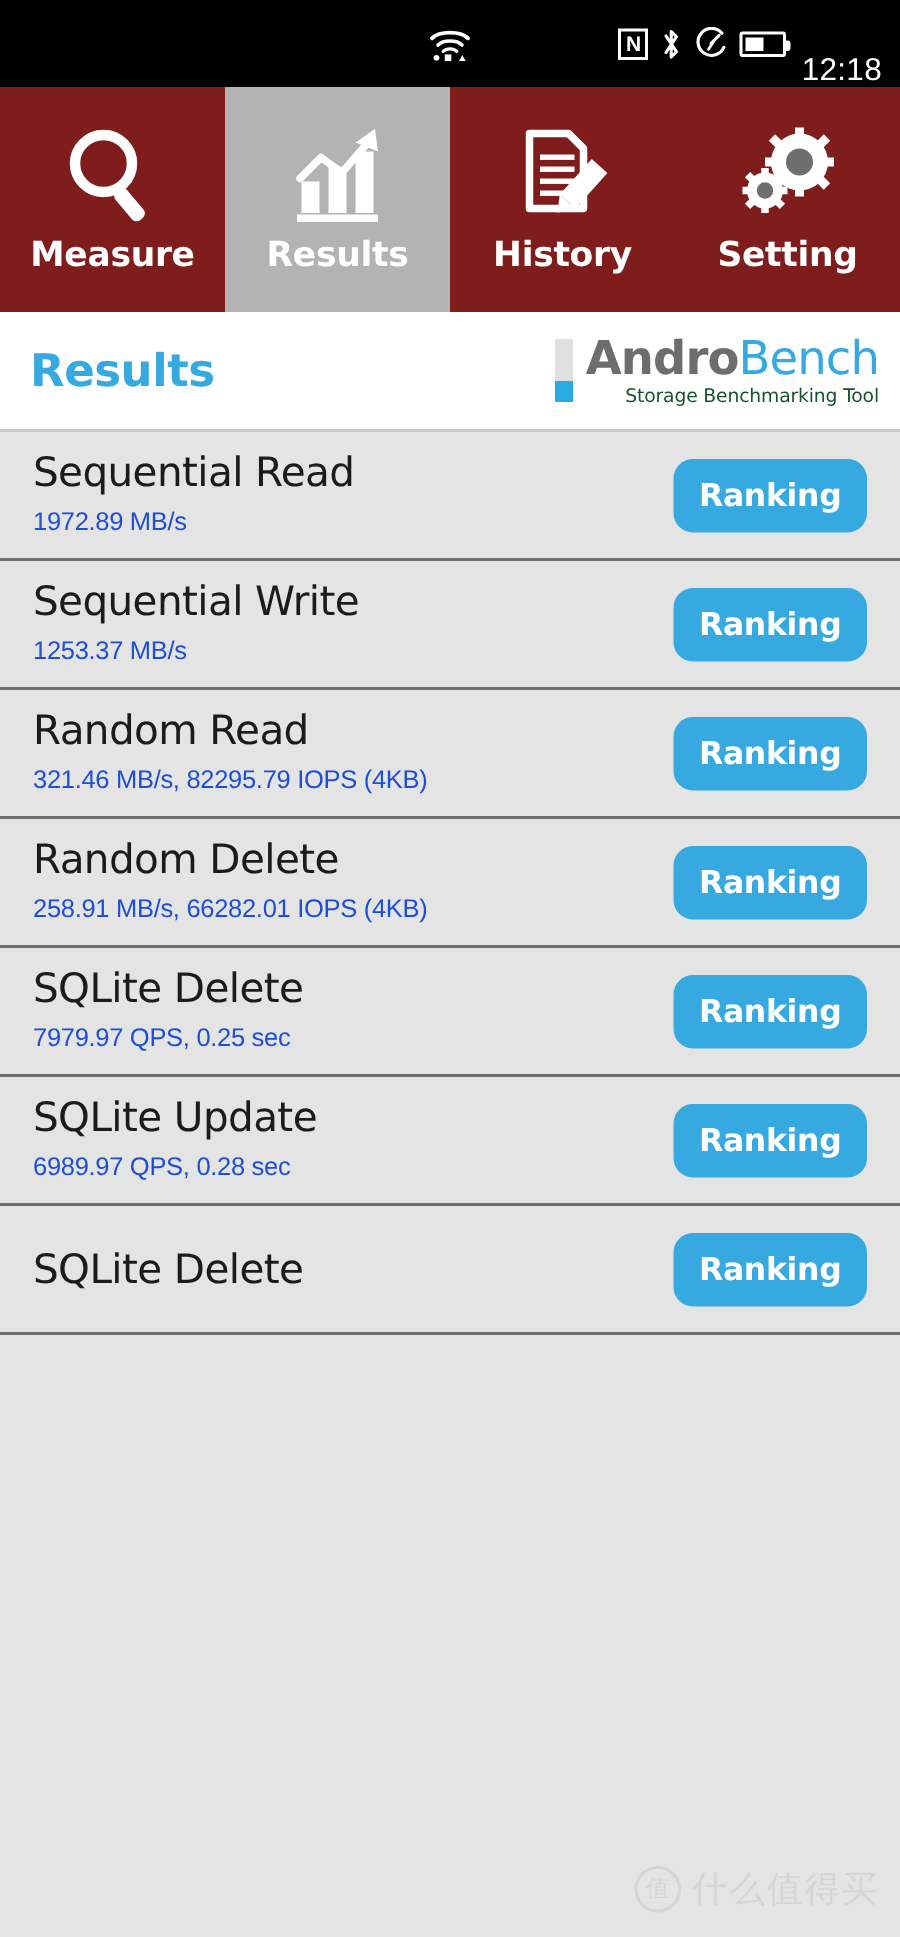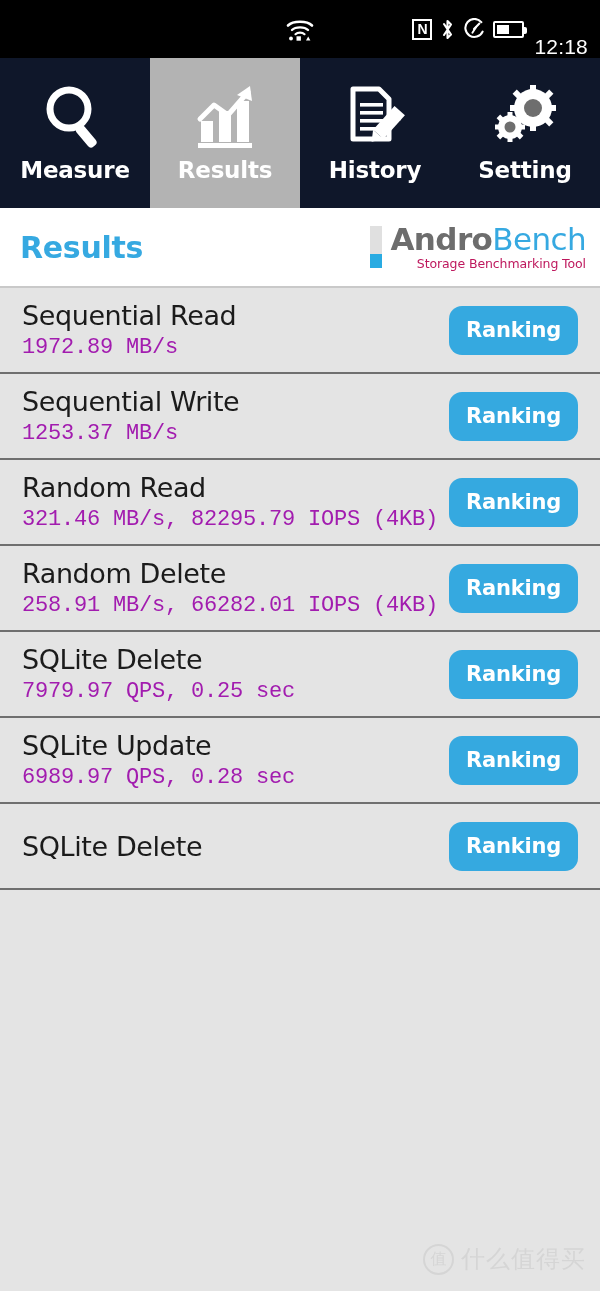--- a/index.html
+++ b/index.html
@@ -78,21 +78,21 @@
   .battery-fill {
     height: 100%;
     width: 52%;
     background: #ffffff;
   }
 
   
   .tabbar {
     display: flex;
     height: 150px;
-    background: #0f172a;
+    background: #7f1d1d;
     justify-content: space-between;
   }
   .tab {
     flex: 1;
     display: flex;
     flex-direction: column;
     align-items: center;
     justify-content: center;
     color: #ffffff;
     position: relative;
@@ -165,21 +165,21 @@
   }
   .logo-word .logo-andro {
     color: #6d6d6d;
     font-weight: bold;
   }
   .logo-word .logo-bench {
     color: #36a9e1;
   }
   .logo-sub {
     font-size: 12.5px;
-    color: #be185d;
+    color: #14532d;
     font-family: "DejaVu Sans", sans-serif;
     letter-spacing: -0.1px;
     margin-top: 1px;
   }
 
   
   .results-list {
     background: #e4e4e4;
   }
   .result-row {
@@ -198,23 +198,23 @@
     justify-content: center;
   }
   .row-name {
     font-size: 27px;
     color: #1b1b1b;
     font-family: "DejaVu Sans", sans-serif;
     letter-spacing: -0.4px;
     line-height: 33px;
   }
   .row-value {
-    font-size: 22px;
-    color: #a21caf;
-    font-family: Liberation Mono, monospace;
+    font-size: 17px;
+    color: #1d4ed8;
+    font-family: Liberation Sans, sans-serif;
     letter-spacing: -0.2px;
     line-height: 28px;
     margin-top: 2px;
   }
   .ranking-btn {
     background: #35a9e0;
     color: #ffffff;
     font-size: 21px;
     font-weight: bold;
     font-family: "DejaVu Sans", sans-serif;

